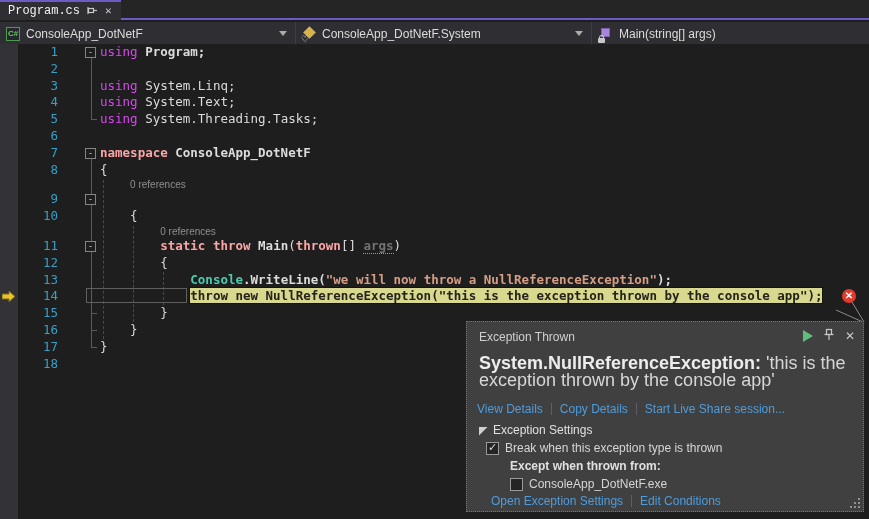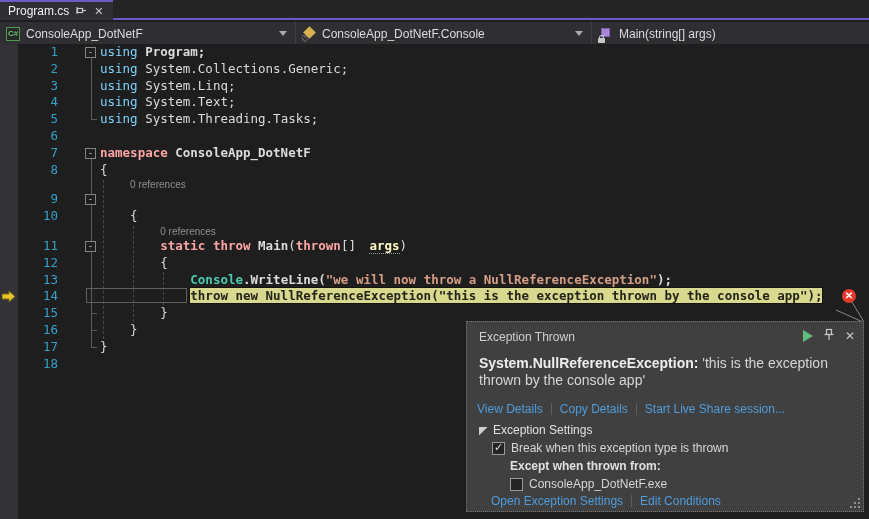--- a/index.html
+++ b/index.html
@@ -2,21 +2,21 @@
 <html><head>
 <meta charset="utf-8">
 <style>
   * { margin:0; padding:0; box-sizing:border-box; }
   body { background:#111; font-family:"Liberation Sans", sans-serif; }
   .window { position:relative; width:869px; height:519px; background:#1E1E1E; overflow:hidden; }
 
   
   .tabstrip { position:absolute; left:0; top:0; right:0; height:20px; background:#252526; border-bottom:2px solid #6B5BC7; }
   .tab { position:absolute; left:0; top:0; height:20px; display:flex; align-items:center; gap:7px;
-         padding:0 9px 0 8px; background:#2E2E33; border-top:2px solid #6B5BC7; }
+         padding:0 9px 0 8px; background:#2E2E33; border-top:2px solid #6B5BC7;font-family:Liberation Mono, monospace; }
   .tab-title { color:#F2F2F2; font-size:12px; }
   .tab-icon { color:#C8C8C8; font-size:11px; line-height:1; cursor:pointer; }
   .tab svg { display:block; }
 
   
   .navbar { position:absolute; left:0; top:22px; right:0; height:24px; background:#2F2F33; display:flex;
             border-bottom:1px solid #3A3A3E; }
   .combo { display:flex; align-items:center; gap:6px; padding:0 6px; border-right:1px solid #3F3F46; position:relative; }
   .combo-1 { width:296px; } .combo-2 { width:296px; } .combo-3 { flex:1; border-right:none; }
   .combo-label { color:#DCDCDC; font-size:12px; white-space:nowrap; overflow:hidden; }
@@ -41,44 +41,44 @@
   .foldfoot { position:absolute; width:6px; height:0; border-top:1px solid #5A5A5A; z-index:1; }
   #rows { position:absolute; left:0; top:0; right:0; z-index:2; }
   .row { position:relative; height:16.8px; font:12.5px/16.8px "DejaVu Sans Mono", monospace; }
   .row.clrow { height:13px; }
   .lnum { position:absolute; left:18px; top:0; width:40px; text-align:right; color:#35A0C8; }
   .code { position:absolute; left:100px; top:0; white-space:pre; }
   .codelens { position:absolute; top:0; color:#8F8F8F; font:10px/13px "Liberation Sans", sans-serif; }
   .foldbox { position:absolute; left:85px; top:3px; width:11px; height:11px; border:1px solid #848484; background:#1E1E1E;
              color:#C8C8C8; font:9px/9px "DejaVu Sans Mono", monospace; text-align:center; z-index:3; }
   .wsbox { position:absolute; left:86px; top:0; width:101px; height:15px; border:1px solid #5F5F5F; }
-  .tk-k  { color:#7dd3fc; }
+  .tk-k  { color:#d946ef; }
   .tk-kb { color:#fca5a5; font-weight:bold; }
   .tk-w  { color:#DCDCDC; }
   .tk-wb { color:#DCDCDC; font-weight:bold; }
   .tk-tb { color:#4EC9B0; font-weight:bold; }
   .tk-sb { color:#D69D85; font-weight:bold; }
-  .tk-ub { color:#fef9c3; font-weight:bold; border-bottom:1px dotted #9B9B9B;margin-left:6px; }
+  .tk-ub { color:#737373; font-weight:bold; border-bottom:1px dotted #9B9B9B; }
   .tk-d  { color:#23231A; font-weight:bold; }
   .hl { background:#D8D88F; outline:1px solid #141408; }
   .arrow-icon { position:absolute; left:2px; top:2px; z-index:4; }
   .err-icon { position:absolute; left:842px; top:1px; width:14px; height:14px; border-radius:50%; background:#E23B2E;
               color:#FFFFFF; font:bold 10px/14px "Liberation Sans", sans-serif; text-align:center; z-index:4; }
 
   
   .connector { position:absolute; left:0; top:0; width:869px; height:519px; z-index:5; pointer-events:none; }
 
   
   .popup { position:absolute; left:466px; top:321px; width:398px; height:191px; background:#404040;
            border:1px dotted #767676; z-index:6; font-size:12px; color:#D6D6D6; }
   .p-title { position:absolute; left:12px; top:8px; font-size:12px; color:#CFCFCF; }
   .p-icons { position:absolute; right:8px; top:6px; display:flex; align-items:center; gap:10px; }
   .play-icon { width:0; height:0; border-top:6px solid transparent; border-bottom:6px solid transparent; border-left:10px solid #5FBE7D; cursor:pointer; }
   .p-close { color:#C8C8C8; font-size:12px; cursor:pointer; }
-  .p-msg { position:absolute; left:12px; top:33px; width:376px; line-height:17px; font-size:14px; }
+  .p-msg { position:absolute; left:12px; top:33px; width:376px; line-height:17px; font-size:18px; }
   .p-msg b { color:#EDEDED; }
   .p-links { position:absolute; left:10px; top:80px; display:flex; }
   .p-links-2 { position:absolute; left:24px; top:172px; display:flex; }
   .plink { color:#4E9CDC; cursor:pointer; white-space:nowrap; }
   .psep { width:0; border-left:1px solid #5E5E66; margin:1px 8px; }
   .p-settings { position:absolute; left:12px; top:101px; display:flex; align-items:center; gap:5px; color:#E0E0E0; }
   .expander { width:9px; height:9px; background:#CFCFCF; clip-path:polygon(0 0, 100% 0, 0 100%); margin-top:2px; cursor:pointer; }
   .p-check { position:absolute; display:flex; align-items:center; gap:6px; }
   .cb { width:13px; height:13px; border:1px solid #9A9A9A; background:#252526; position:relative; cursor:pointer; flex:none; }
   .cb.checked:after { content:"✓"; position:absolute; left:1px; top:-2px; color:#DCDCDC; font-size:11px; }
@@ -110,21 +110,21 @@
     <div class="combo combo-1">
       <span class="csproj-icon">C#</span>
       <span class="combo-label">ConsoleApp_DotNetF</span>
       <span class="chevron"></span>
     </div>
     <div class="combo combo-2">
       <span class="class-icon">
         <span class="diamond"></span>
           <span class="heart">♡</span>
       </span>
-      <span class="combo-label">ConsoleApp_DotNetF.Console</span>
+      <span class="combo-label">ConsoleApp_DotNetF.System</span>
       <span class="chevron"></span>
     </div>
     <div class="combo combo-3">
       <span class="method-icon">
         <span class="cube"></span>
           <span class="lock"></span>
       </span>
       <span class="combo-label">Main(string[] args)</span>
     </div>
   </div>
@@ -142,21 +142,20 @@
     <div class="guide" style="left:133px; top:182px; height:96px;"></div>
     <div class="guide" style="left:163px; top:228px; height:33px;"></div>
     <div id="rows">
         <div class="row">
           <span class="lnum">1</span>
           <span class="foldbox">-</span>
           <span class="code"><span class="tk-k">using</span><span class="tk-w"> </span><span class="tk-wb">Program;</span></span>
         </div>
         <div class="row">
           <span class="lnum">2</span>
-          <span class="code"><span class="tk-k">using</span><span class="tk-w"> System.Collections.Generic;</span></span>
         </div>
         <div class="row">
           <span class="lnum">3</span>
           <span class="code"><span class="tk-k">using</span><span class="tk-w"> System.Linq;</span></span>
         </div>
         <div class="row">
           <span class="lnum">4</span>
           <span class="code"><span class="tk-k">using</span><span class="tk-w"> System.Text;</span></span>
         </div>
         <div class="row">
@@ -258,21 +257,21 @@
       <span class="plink">View Details</span>
       <span class="psep"></span>
       <span class="plink">Copy Details</span>
       <span class="psep"></span>
       <span class="plink">Start Live Share session...</span>
     </div>
     <div class="p-settings">
       <span class="expander"></span>
       <span>Exception Settings</span>
     </div>
-    <div class="p-check" style="left:25px; top:119px;">
+    <div class="p-check" style="left:19px; top:119px;">
       <span class="cb checked"></span>
       <span>Break when this exception type is thrown</span>
     </div>
     <div class="p-except">Except when thrown from:</div>
     <div class="p-check" style="left:43px; top:155px;">
       <span class="cb"></span>
       <span>ConsoleApp_DotNetF.exe</span>
     </div>
     <div class="p-links p-links-2">
       <span class="plink">Open Exception Settings</span>

